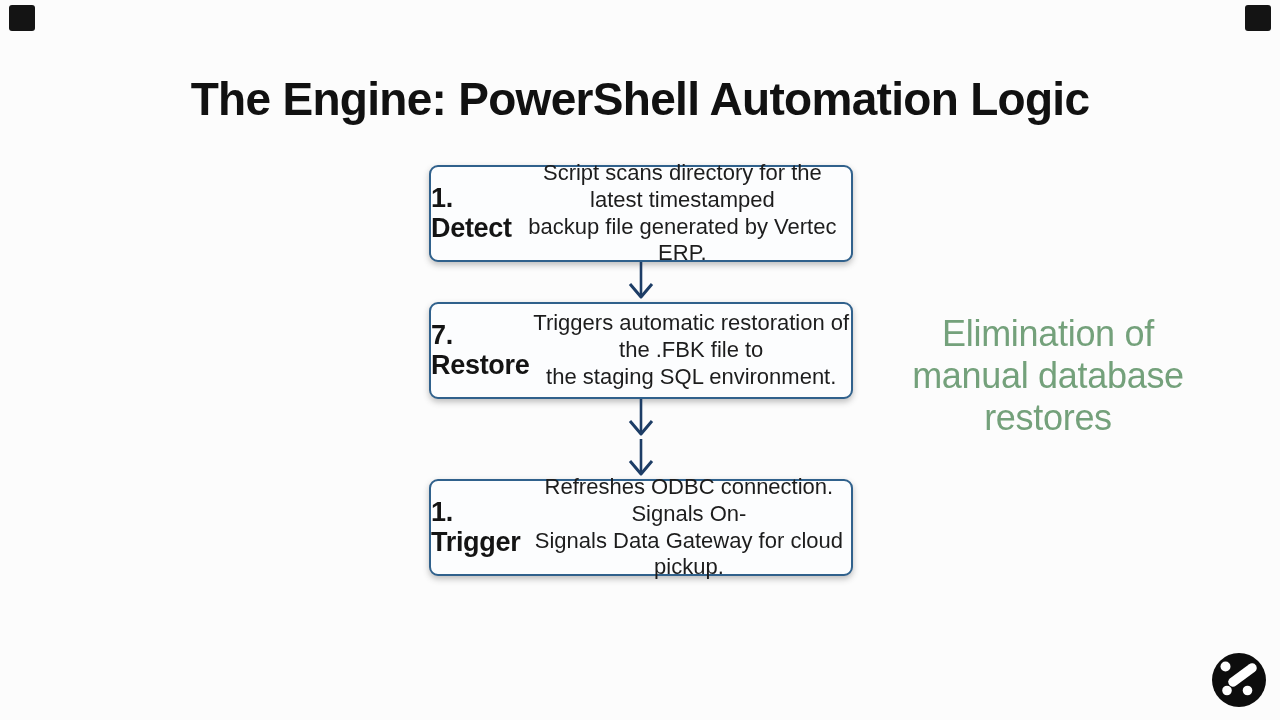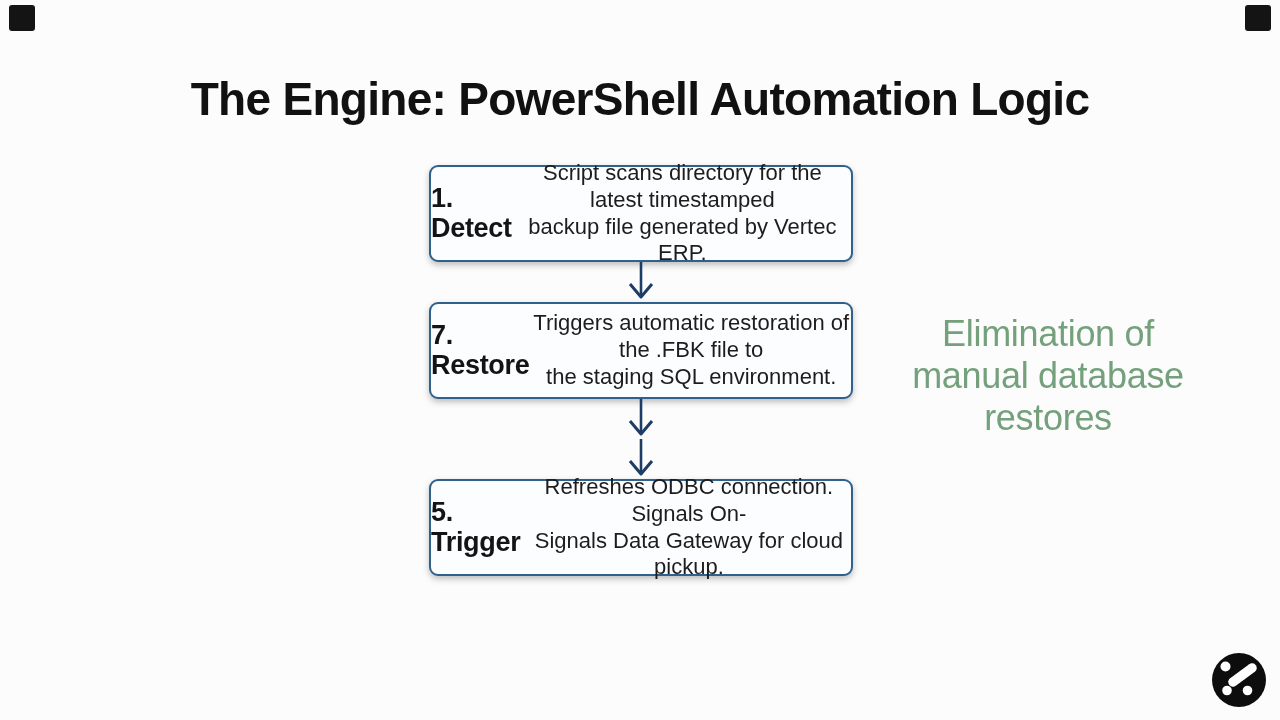--- a/index.html
+++ b/index.html
@@ -150,21 +150,21 @@
       <polyline points="5,22 16,35 27,22"></polyline>
     </svg>
 
 
     <svg class="flow-arrow" viewBox="0 0 32 40">
       <line x1="16" y1="0" x2="16" y2="34"></line>
       <polyline points="5,22 16,35 27,22"></polyline>
     </svg>
 
     <div class="step">
-      <div class="step-heading">5. Trigger</div>
+      <div class="step-heading">1. Trigger</div>
       <div class="step-body">
         <div>Refreshes ODBC connection. Signals On-</div>
         <div>Signals Data Gateway for cloud pickup.</div>
       </div>
     </div>
 
   </div>
 
   <div class="stat">
     <div class="stat-label">

